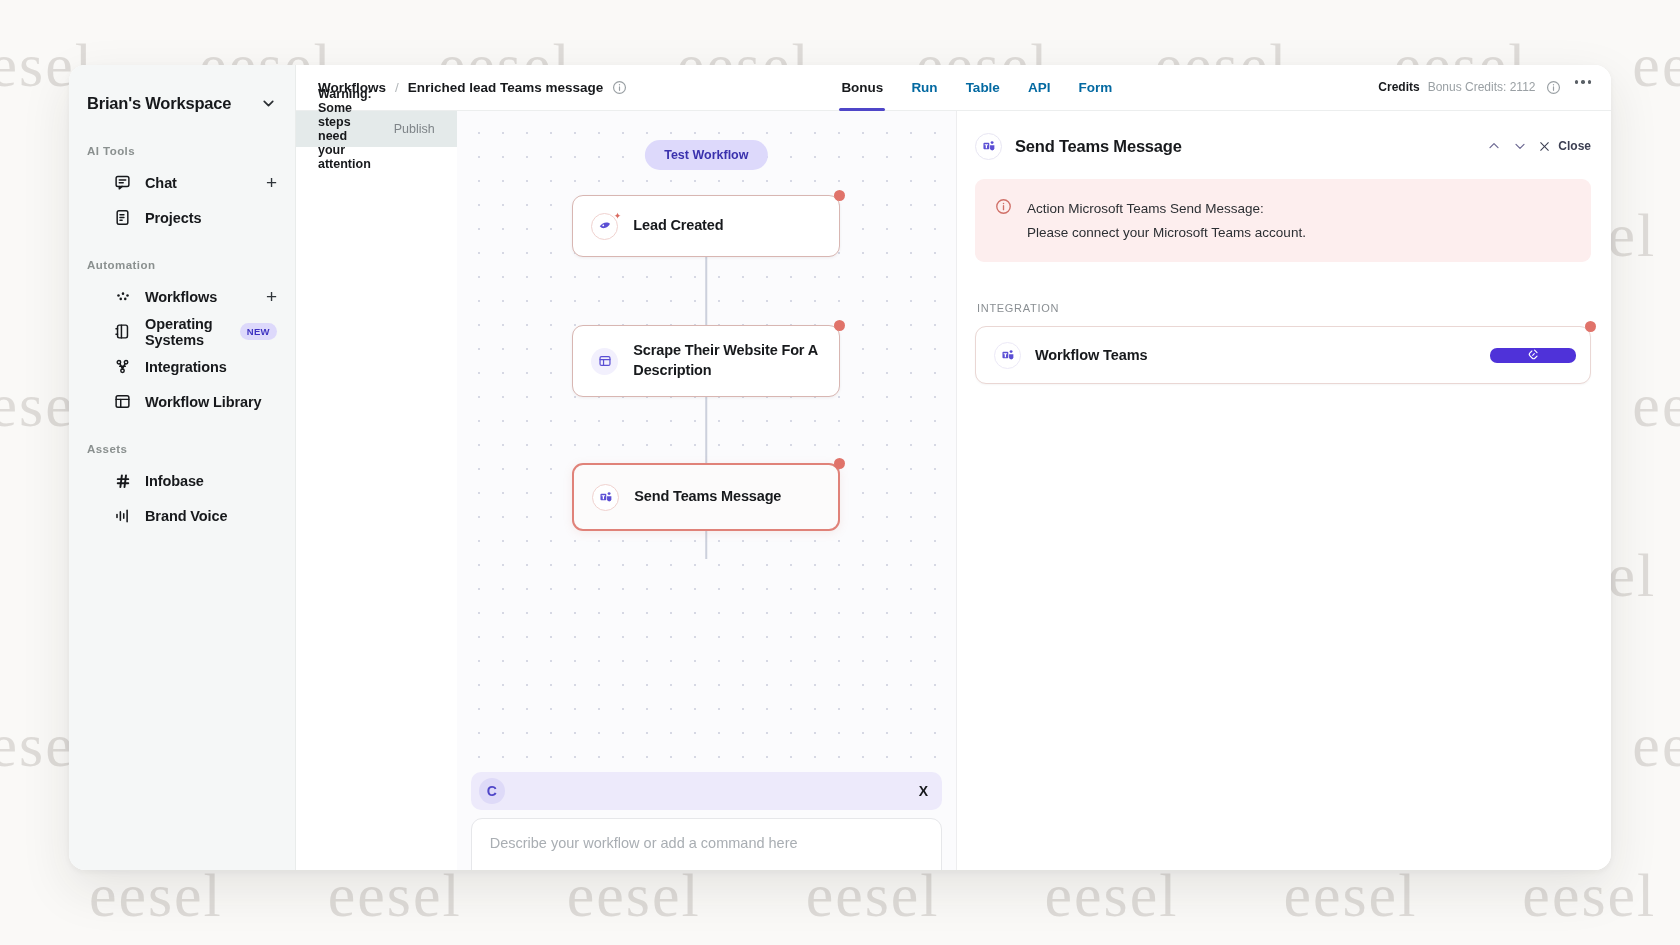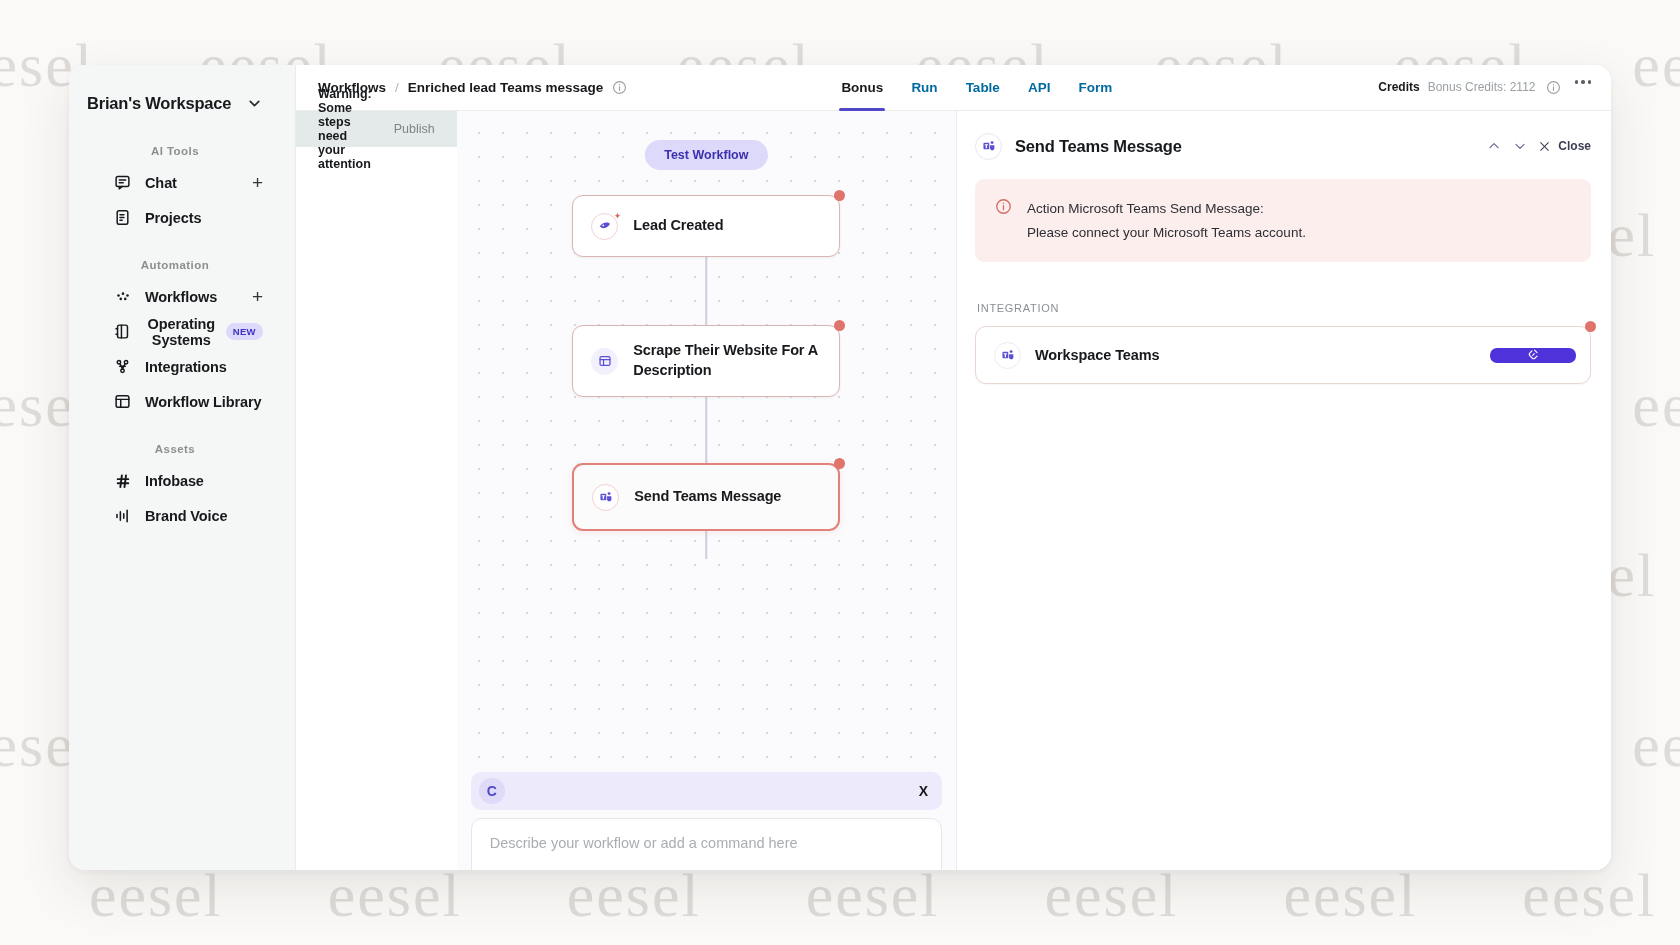--- a/index.html
+++ b/index.html
@@ -34,22 +34,22 @@
     box-shadow: 0 18px 50px rgba(40,35,30,.10), 0 2px 6px rgba(40,35,30,.05);
     display: flex;
     overflow: hidden;
     z-index: 2;
   }
   
   #sidebar {
     width: 227px; flex: 0 0 227px;
     background: #f5f7f7;
     border-right: 1px solid #e9eceb;
-    padding: 20px 14px 0 0;
-    display: flex; flex-direction: column; text-align: center;
+    padding: 20px 0 0 0;
+    display: flex; flex-direction: column;
   }
   .ws-header {
     display: flex; align-items: center; justify-content: space-between;
     padding: 0 18px 0 18px;
     height: 36px;
     cursor: pointer;
   }
   .ws-title { font-size: 16.5px; font-weight: 700; color: #17191c; letter-spacing: -.2px; }
   .ws-caret { color: #2b2f33; display: flex; }
   .nav-group { margin-top: 24px; }
@@ -537,21 +537,21 @@
 
           <div class="integration-card">
             <span class="int-ico">
               <svg width="14" height="14" viewBox="0 0 24 24" fill="#5b4fd4">
                   <rect x="2.5" y="6.5" width="10" height="11" rx="1.6"></rect>
                   <path d="M4.6 9.2h5.8v1.4H8.6v5.1H6.4v-5.1H4.6z" fill="#fff"></path>
                   <circle cx="17.3" cy="6.2" r="2.5"></circle>
                   <path d="M13.8 10.6h7.4v5.2a3.7 3.7 0 0 1-3.7 3.7 3.7 3.7 0 0 1-3.7-3.7z"></path>
                 </svg>
             </span>
-            <span class="int-name">Workspace Teams</span>
+            <span class="int-name">Workflow Teams</span>
             <button class="connect-btn">
               <span style="display:flex;">
                 <svg width="13" height="13" viewBox="0 0 24 24" fill="none" stroke="currentColor" stroke-width="2.1" stroke-linecap="round" stroke-linejoin="round">
                     <path d="M9 5.5 L5.5 9 a4 4 0 0 0 0 5.6 l3.9 3.9 a4 4 0 0 0 5.6 0 L18.5 15"></path>
                     <line x1="14" y1="4" x2="18.5" y2="8.5"></line>
                     <line x1="10.5" y1="13.5" x2="13.5" y2="10.5"></line>
                   </svg>
               </span>
               <span>Connect</span>
             </button>

